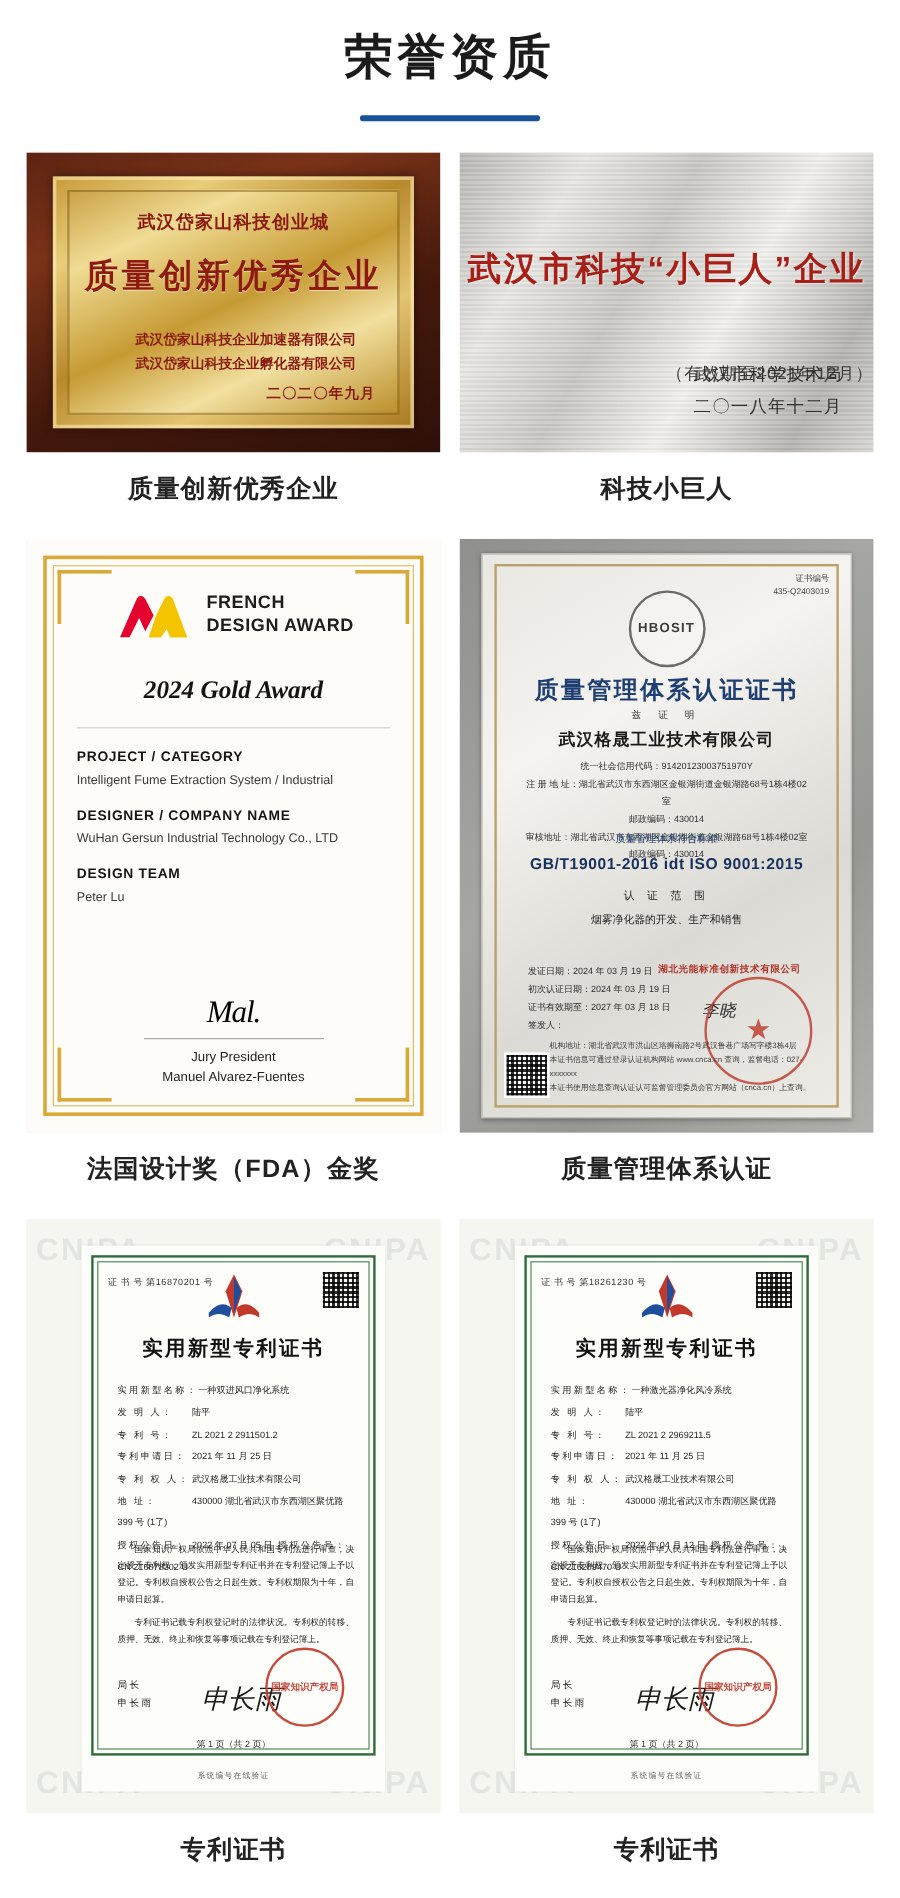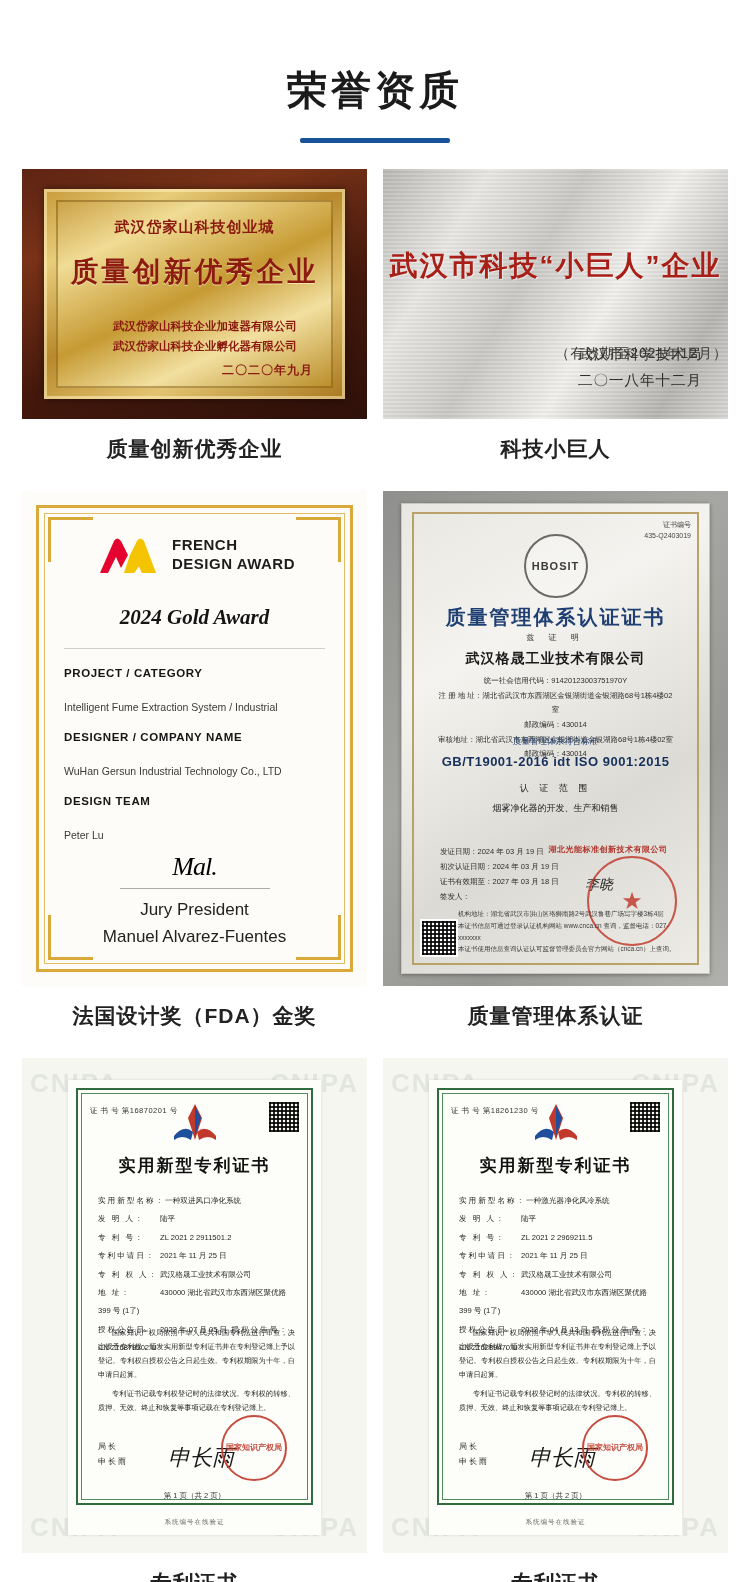--- a/index.html
+++ b/index.html
@@ -15,21 +15,20 @@
   }
   .page {
     width: 750px;
     box-sizing: border-box;
     padding: 0 0 24px 0;
   }
   
   .page-header {
     padding: 24px 0 0 0;
     text-align: center;
-    margin-top: 42px;
   }
   .page-title {
     font-size: 40px;
     font-weight: bold;
     letter-spacing: 4px;
     color: #1b1b1b;
     line-height: 1.2;
     margin: 0;
   }
   .title-rule {
@@ -243,21 +242,21 @@
     background: #cfcfcf;
   }
   .fda-field-label {
     margin-top: 18px;
     font-size: 11.5px;
     font-weight: bold;
     letter-spacing: .6px;
     color: #151515;
   }
   .fda-field-value {
-    margin-top: 22px;
+    margin-top: 7px;
     font-size: 10.5px;
     color: #3a3a3a;
   }
   .fda-sign-wrap {
     margin-top: auto;
     text-align: center;
   }
   .fda-signature {
     font-family: "Liberation Serif", "DejaVu Serif", serif;
     font-style: italic;
@@ -266,21 +265,21 @@
     letter-spacing: -1px;
     line-height: 1;
   }
   .fda-sign-line {
     width: 150px;
     height: 1px;
     background: #aaa;
     margin: 8px auto 7px auto;
   }
   .fda-sign-name {
-    font-size: 17px;
+    font-size: 11px;
     color: #222;
     line-height: 1.6;
     text-align: center;
   }
 
   
   .iso {
     position: absolute;
     inset: 0;
     background: linear-gradient(135deg,#8f8f8d 0%,#a6a6a3 40%,#979794 70%,#b0b0ac 100%);

